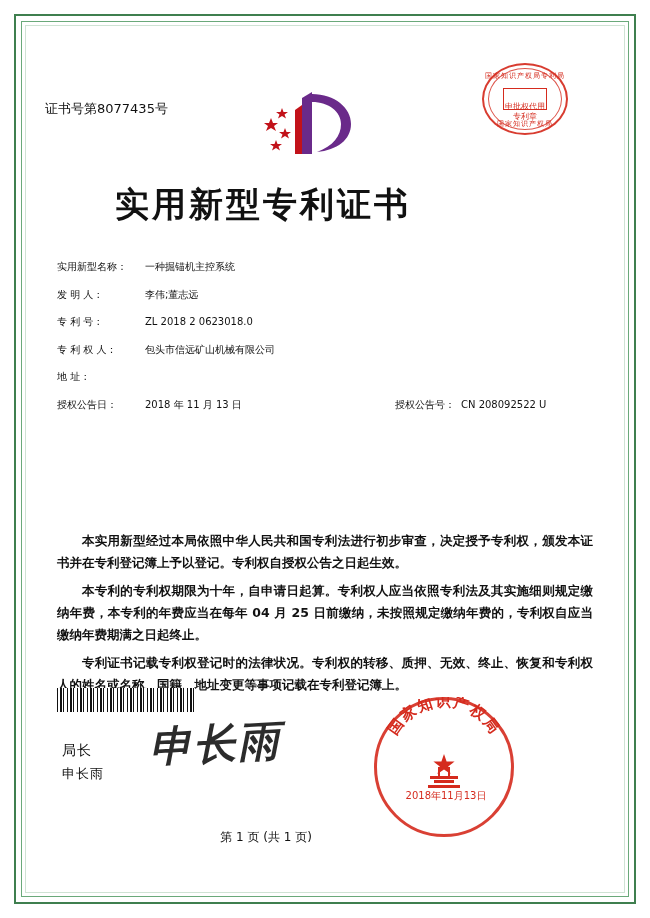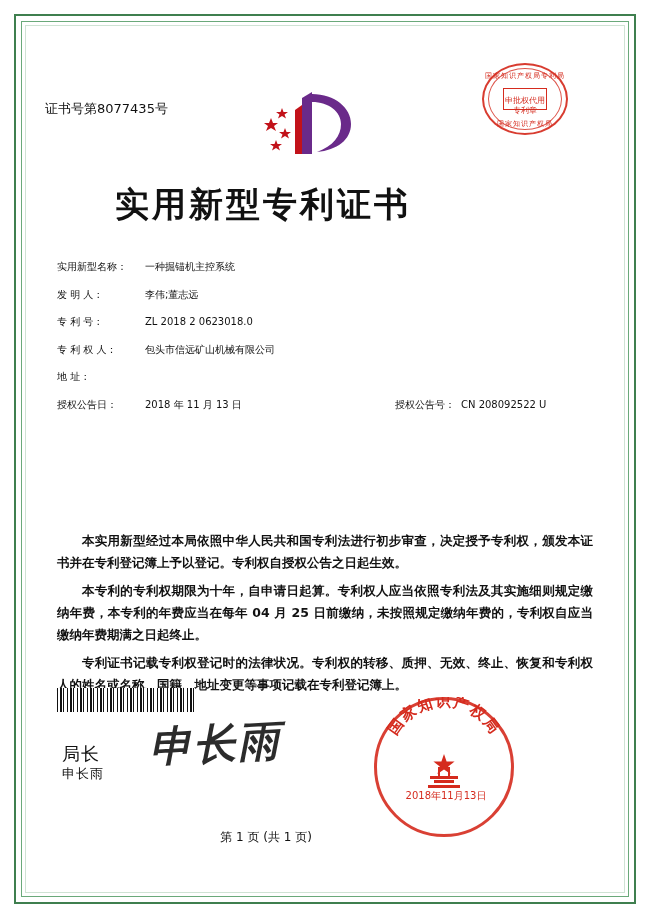--- a/index.html
+++ b/index.html
@@ -73,21 +73,21 @@
   .seal-topright .seal-mid {
     position: absolute;
     left: 21px; top: 25px;
     width: 44px; height: 22px;
     border: 1px solid #d52b1e;
     color: #d52b1e;
     font-size: 8px;
     line-height: 10px;
     text-align: center;
     box-sizing: border-box;
-    padding-top: 7px;
+    padding-top: 13px;
     letter-spacing: 0;
   }
   .seal-topright .arc-top,
   .seal-topright .arc-bottom {
     position: absolute;
     width: 86px;
     text-align: center;
     color: #d52b1e;
     font-size: 7px;
     letter-spacing: 1px;
@@ -181,21 +181,21 @@
       repeating-linear-gradient(90deg,
         #111 0px, #111 1px, #fff 1px, #fff 3px,
         #111 3px, #111 5px, #fff 5px, #fff 6px,
         #111 6px, #111 7px, #fff 7px, #fff 10px);
   }
 
   
   .sig-label-1 {
     position: absolute;
     left: 62px; top: 742px;
-    font-size: 18px;
+    font-size: 14px;
     letter-spacing: 1px;
     color: #111;
   }
   .sig-label-2 {
     position: absolute;
     left: 62px; top: 765px;
     font-size: 13px;
     letter-spacing: 1px;
     color: #111;
   }

